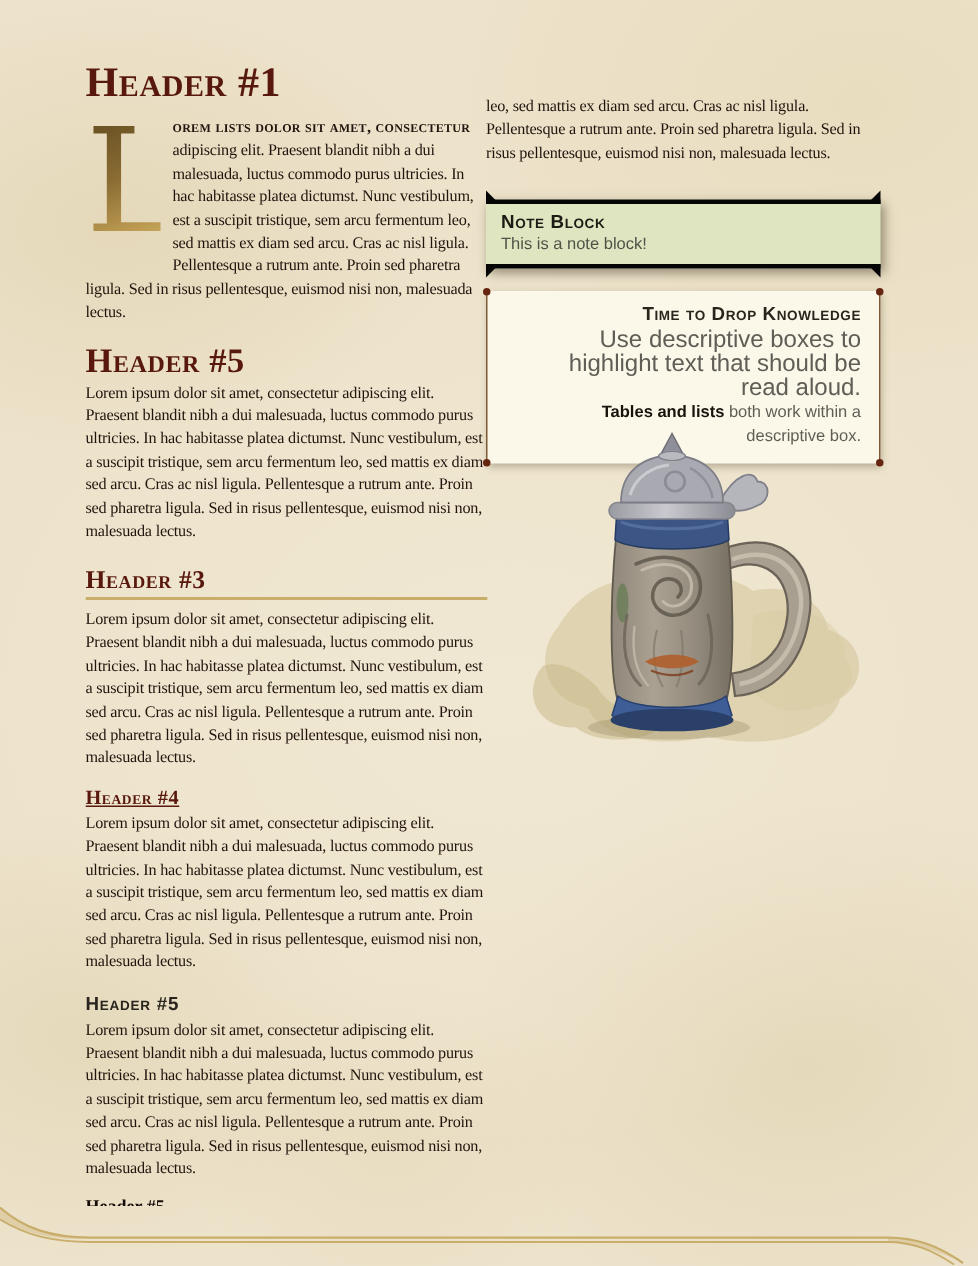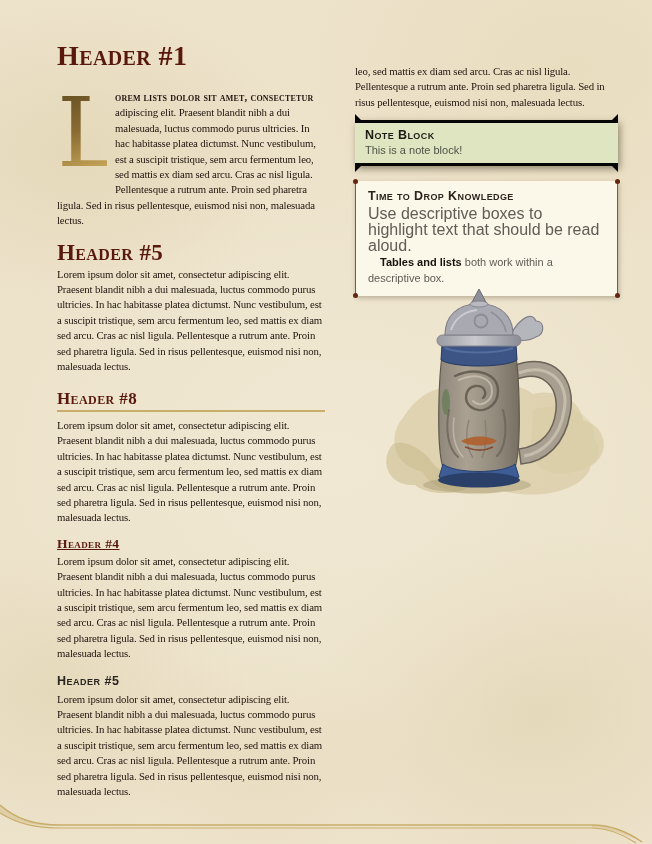--- a/index.html
+++ b/index.html
@@ -12,24 +12,24 @@
       radial-gradient(ellipse 420px 300px at 88% 8%,  rgba(228,214,178,.45), transparent 70%),
       radial-gradient(ellipse 520px 420px at 52% 55%, rgba(243,236,218,.55), transparent 72%),
       radial-gradient(ellipse 330px 260px at 82% 84%, rgba(212,195,152,.32), transparent 70%),
       radial-gradient(ellipse 280px 220px at 8% 82%,  rgba(215,199,158,.34), transparent 70%),
       radial-gradient(ellipse 200px 160px at 40% 90%, rgba(222,207,168,.30), transparent 70%);
     font-family:"Liberation Serif", serif;
     color:#20140d;
   }
   
   .col-left{position:absolute;left:57px;top:40px;width:268px;height:764px;overflow:hidden;}
-  .col-right{position:absolute;left:355px;top:40px;width:263px;height:770px;}
+  .col-right{position:absolute;left:324px;top:40px;width:263px;height:770px;}
   
   .h1,.h2,.h3,.h4{font-variant:small-caps;color:#58180D;font-weight:700;letter-spacing:.4px;}
-  .h1{font-size:28px;line-height:1;margin:2px 0 20px 0;}
+  .h1{font-size:28px;line-height:1;margin:2px 0 8px 0;}
   .h2{font-size:23px;line-height:1;margin:12px 0 3px 0;}
   .h3{font-size:17px;line-height:1.15;margin:14px 0 6px 0;border-bottom:2px solid #c9ad6a;padding-bottom:2px;}
   .h4{font-size:13.5px;line-height:1.1;margin:11px 0 2px 0;text-decoration:underline;}
   .h5{font-family:"Liberation Sans",sans-serif;font-variant:small-caps;font-weight:700;
       font-size:12.5px;letter-spacing:.5px;color:#29241e;margin:12px 0 4px 0;}
   .h6{font-size:12px;font-weight:700;color:#140c07;margin:10px 0 1px 0;}
   
   .para{font-size:10.8px;line-height:15.4px;letter-spacing:-.15px;margin:0 0 2px 0;text-align:left;}
   
   .intro{margin-top:4px;}
@@ -37,39 +37,40 @@
     float:left;font-size:96px;line-height:78px;height:92px;width:50px;
     margin:4px 8px 0 0;font-family:"DejaVu Serif",serif;
     background:linear-gradient(160deg,#6b5324 5%,#8a6c33 40%,#bc9a51 75%,#d8bc77 100%);
     -webkit-background-clip:text;background-clip:text;color:transparent;
   }
   .lead-caps{font-variant:small-caps;font-weight:700;letter-spacing:.2px;}
   
   .cont-para{margin-top:24px;}
   
   .note{
-    position:relative;margin-top:10px;background:#e0e5c1;
+    position:relative;margin-top:23px;background:#e0e5c1;
     border-top:3px solid #050505;border-bottom:3px solid #050505;
     padding:5px 10px 7px 10px;
     box-shadow:2px 3px 7px rgba(60,50,30,.5);
   }
   .note .cap{position:absolute;width:0;height:0;}
   .cap.tl{top:-9px;left:0;border-bottom:9px solid #050505;border-right:9px solid transparent;}
   .cap.tr{top:-9px;right:0;border-bottom:9px solid #050505;border-left:9px solid transparent;}
   .cap.bl{bottom:-9px;left:0;border-top:9px solid #050505;border-right:9px solid transparent;}
   .cap.br{bottom:-9px;right:0;border-top:9px solid #050505;border-left:9px solid transparent;}
   .note-title{font-family:"Liberation Sans",sans-serif;font-variant:small-caps;font-weight:700;
       font-size:12.5px;letter-spacing:.4px;color:#1c1a15;}
   .note-text{font-family:Liberation Sans, sans-serif;font-size:11px;color:#4d5345;margin-top:2px;}
   
   .descbox{
     position:relative;margin-top:15px;background:#fbf7e9;
     border-left:1px solid #7d5a36;border-right:1px solid #7d5a36;
-    padding:8px 12px 10px 12px;
+    padding:8px 12px 10px 26px;
     box-shadow:1px 2px 5px rgba(80,65,40,.35);
+    text-align:right;
   }
   .descbox .dot{position:absolute;width:5px;height:5px;border-radius:50%;background:#66250f;}
   .dot.tl{top:-2px;left:-3px;} .dot.tr{top:-2px;right:-3px;}
   .dot.bl{bottom:-2px;left:-3px;} .dot.br{bottom:-2px;right:-3px;}
   .desc-title{font-family:"Liberation Sans",sans-serif;font-variant:small-caps;font-weight:700;
       font-size:12.5px;letter-spacing:.4px;color:#2b241d;}
   .desc-text{font-family:"Liberation Sans",sans-serif;font-size:16px;line-height:16px;color:#5f5d55;margin-top:3px;}
   .desc-text2{font-family:"Liberation Sans",sans-serif;font-size:11px;line-height:16px;color:#5f5d55;text-indent:12px;}
   .desc-bold{font-weight:700;color:#18120c;}
   
@@ -89,21 +90,21 @@
       <span class="dropcap">L</span><span class="lead-caps">orem lists dolor sit amet, consectetur</span>
       <span>adipiscing elit. Praesent blandit nibh a dui malesuada, luctus commodo purus ultricies. In hac habitasse platea dictumst. Nunc vestibulum, est a suscipit tristique, sem arcu fermentum leo, sed mattis ex diam sed arcu. Cras ac nisl ligula. Pellentesque a rutrum ante. Proin sed pharetra ligula. Sed in risus pellentesque, euismod nisi non, malesuada lectus.</span>
     </div>
 
     <div>
       <div class="h2">Header #5</div>
       <p class="para">Lorem ipsum dolor sit amet, consectetur adipiscing elit. Praesent blandit nibh a dui malesuada, luctus commodo purus ultricies. In hac habitasse platea dictumst. Nunc vestibulum, est a suscipit tristique, sem arcu fermentum leo, sed mattis ex diam sed arcu. Cras ac nisl ligula. Pellentesque a rutrum ante. Proin sed pharetra ligula. Sed in risus pellentesque, euismod nisi non, malesuada lectus.</p>
     </div>
 
     <div>
-      <div class="h3">Header #8</div>
+      <div class="h3">Header #3</div>
       <p class="para">Lorem ipsum dolor sit amet, consectetur adipiscing elit. Praesent blandit nibh a dui malesuada, luctus commodo purus ultricies. In hac habitasse platea dictumst. Nunc vestibulum, est a suscipit tristique, sem arcu fermentum leo, sed mattis ex diam sed arcu. Cras ac nisl ligula. Pellentesque a rutrum ante. Proin sed pharetra ligula. Sed in risus pellentesque, euismod nisi non, malesuada lectus.</p>
     </div>
 
     <div>
       <div class="h4">Header #4</div>
       <p class="para">Lorem ipsum dolor sit amet, consectetur adipiscing elit. Praesent blandit nibh a dui malesuada, luctus commodo purus ultricies. In hac habitasse platea dictumst. Nunc vestibulum, est a suscipit tristique, sem arcu fermentum leo, sed mattis ex diam sed arcu. Cras ac nisl ligula. Pellentesque a rutrum ante. Proin sed pharetra ligula. Sed in risus pellentesque, euismod nisi non, malesuada lectus.</p>
     </div>
 
     <div>
       <div class="h5">Header #5</div>

